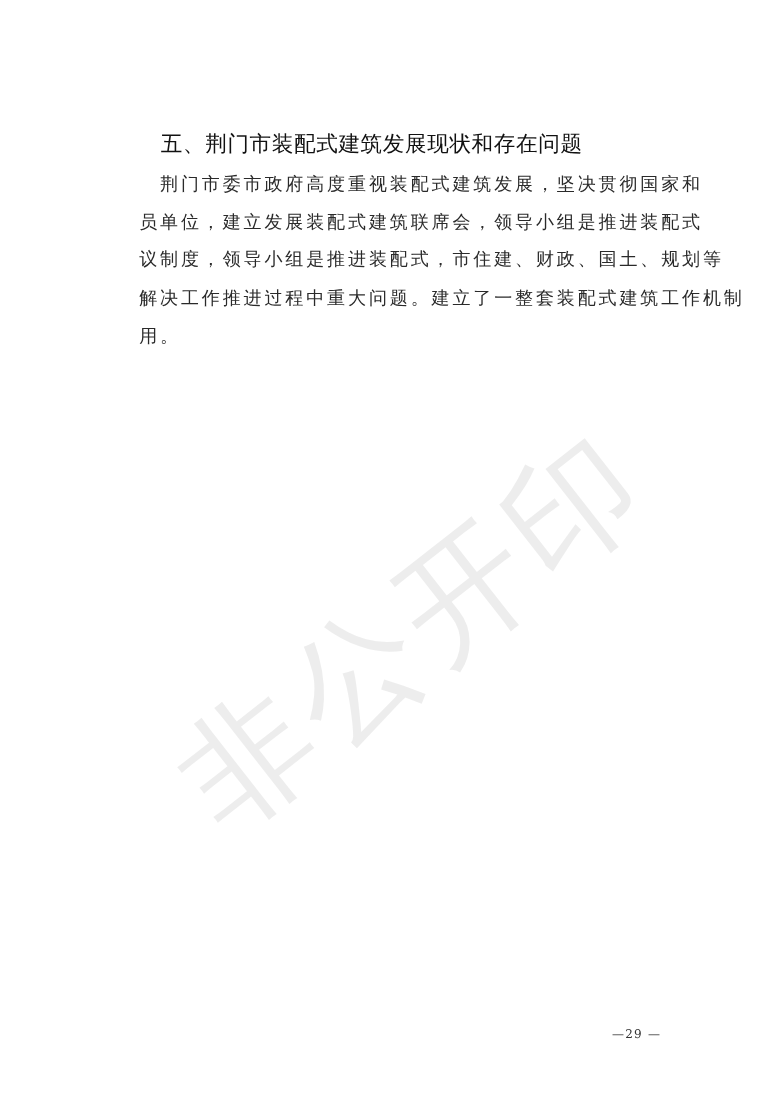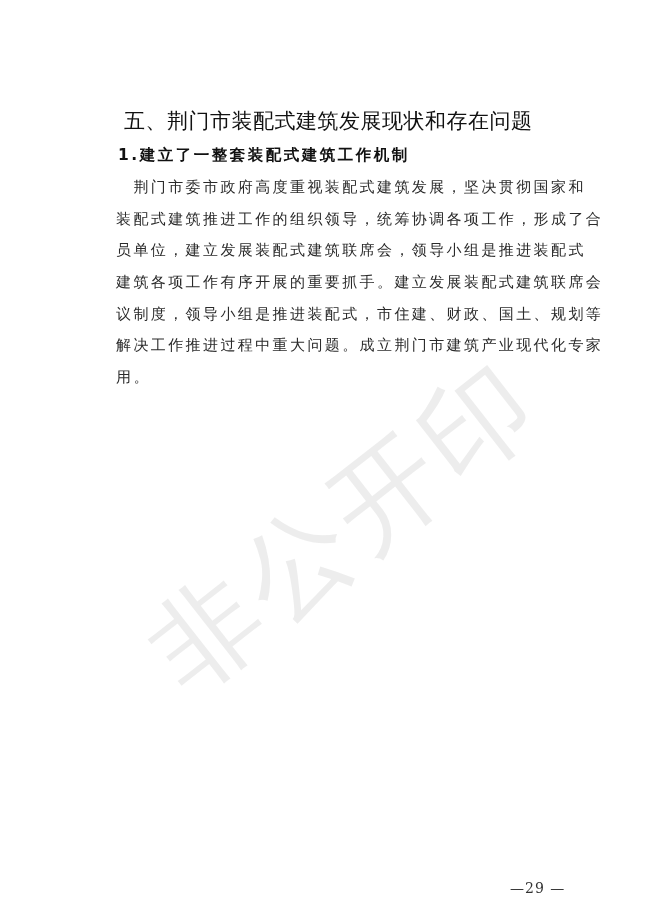--- a/index.html
+++ b/index.html
@@ -40,26 +40,26 @@
     }
     .content {
       position: absolute;
       left: 116px;
       top: 104px;
       width: 420px;
       z-index: 1;
     }
     .h1 {
       font-family: "DejaVu Sans", "Liberation Sans", sans-serif;
-      font-size: 21px;
+      font-size: 18px;
       font-weight: normal;
       letter-spacing: 0.5px;
       height: 34px;
       line-height: 34px;
-      margin-left: 8px;
+      margin-left: 18px;
       color: #111;
     }
     .h2 {
       font-family: "DejaVu Sans", "Liberation Sans", sans-serif;
       font-size: 15.5px;
       font-weight: bold;
       letter-spacing: 2px;
       height: 34px;
       line-height: 34px;
       margin-left: 10px;
@@ -85,46 +85,43 @@
       white-space: nowrap;
       letter-spacing: 2.4px;
       color: #2a2a2a;
     }
     .gap {
       height: 12px;
     }
     .page-number {
       position: absolute;
       left: 510px;
-      top: 880px;
+      top: 857px;
       font-family: "DejaVu Serif", "Liberation Serif", serif;
-      font-size: 14px;
+      font-size: 10px;
       color: #333;
       letter-spacing: 1px;
       z-index: 1;
     }
   </style>
 </head>
 <body>
 
 <div class="page">
 
   <div class="watermark">非公开印</div>
 
   <div class="content">
     <div class="h1">五、荆门市装配式建筑发展现状和存在问题</div>
-    <div class="h3">1.建立了一整套装配式建筑工作机制</div>
 
     <div class="para">
       <div class="line">　荆门市委市政府高度重视装配式建筑发展，坚决贯彻国家和</div>
-      <div class="line">装配式建筑推进工作的组织领导，统筹协调各项工作，形成了合</div>
       <div class="line">员单位，建立发展装配式建筑联席会，领导小组是推进装配式</div>
-      <div class="line">建筑各项工作有序开展的重要抓手。建立发展装配式建筑联席会</div>
       <div class="line">议制度，领导小组是推进装配式，市住建、财政、国土、规划等</div>
-      <div class="line">解决工作推进过程中重大问题。成立荆门市建筑产业现代化专家</div>
+      <div class="line">解决工作推进过程中重大问题。建立了一整套装配式建筑工作机制</div>
       <div class="line">用。</div>
     </div>
 
     <div class="gap"></div>
 
   </div>
 
   <div class="page-number">—29 —</div>
 </div>
 

